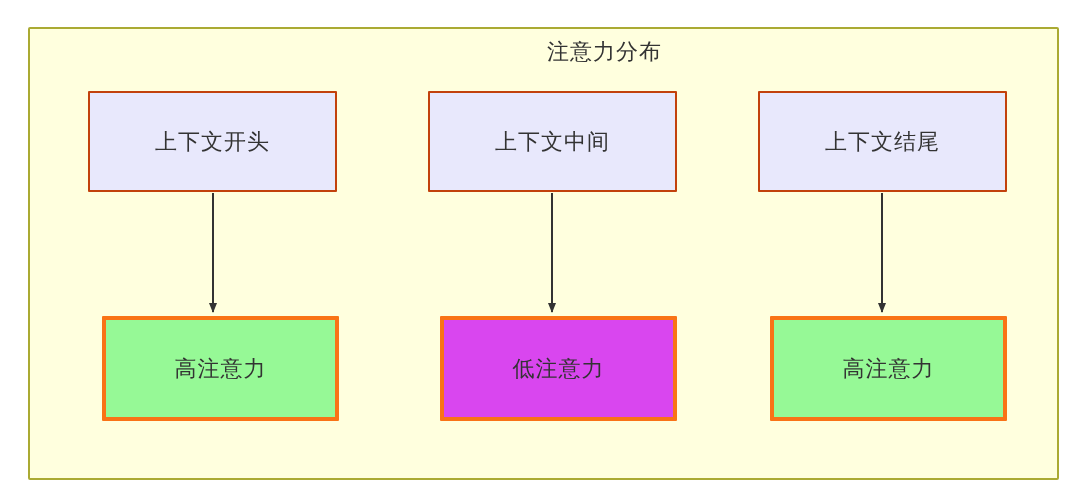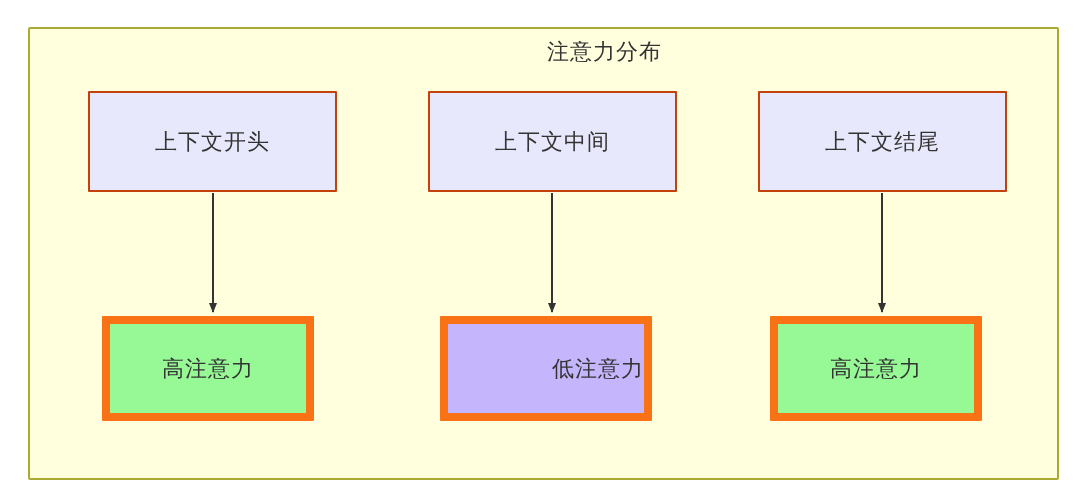--- a/index.html
+++ b/index.html
@@ -61,27 +61,27 @@
   }
 
   .node-context {
     width: 249px;
     height: 101px;
     background: #e8e8fc;
     border: 2px solid #c2410c;
   }
 
   .node-attention {
-    width: 212px;
+    width: 237px;
     height: 105px;
-    border: 8px solid #f97316;
+    border: 4px solid #f97316;
   }
 
   .fill-green { background: #96f996; }
-  .fill-red   { background: #c4b5fd; justify-content: flex-end; }
+  .fill-red   { background: #d946ef; }
 
   
   .col-1-top { left: 88px;  top: 91px; }
   .col-2-top { left: 428px; top: 91px; }
   .col-3-top { left: 758px; top: 91px; }
 
   .col-1-bottom { left: 102px; top: 316px; }
   .col-2-bottom { left: 440px; top: 316px; }
   .col-3-bottom { left: 770px; top: 316px; }
 

